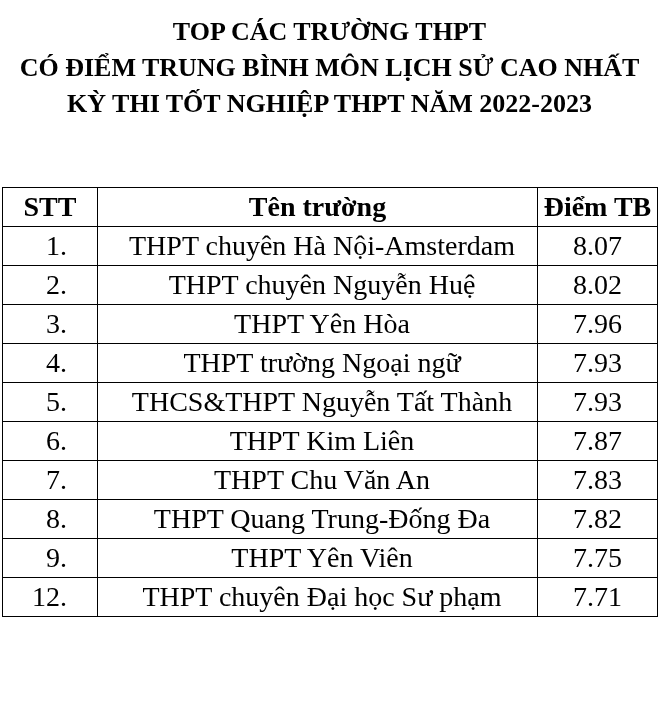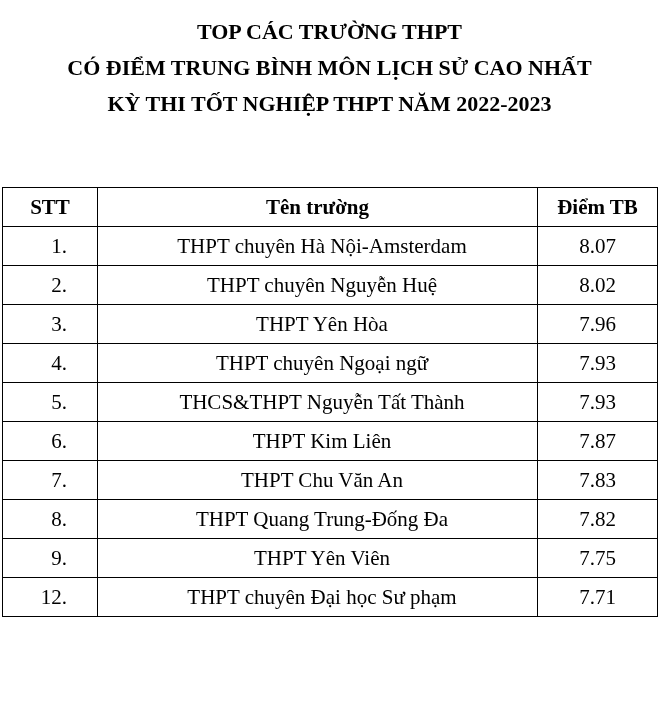--- a/index.html
+++ b/index.html
@@ -17,38 +17,38 @@
     }
     .title-block {
       position: absolute;
       left: 0;
       top: 14px;
       width: 659px;
       text-align: center;
     }
     .title-line {
       font-weight: bold;
-      font-size: 22px;
+      font-size: 26px;
       line-height: 36px;
       letter-spacing: 0px;
       white-space: nowrap;
     }
     table.ranking {
       position: absolute;
       left: 2px;
       top: 187px;
       width: 655px;
       border-collapse: collapse;
       table-layout: fixed;
     }
     table.ranking th, table.ranking td {
       border: 1.5px solid #000;
       height: 38px;
       padding: 0;
-      font-size: 21px;
+      font-size: 28px;
       vertical-align: middle;
       white-space: nowrap;
       overflow: hidden;
     }
     table.ranking th {
       font-weight: bold;
       text-align: center;
     }
     col.c-stt { width: 95px; }
     col.c-name { width: 440px; }
@@ -98,21 +98,21 @@
       <td class="name">THPT chuyên Nguyễn Huệ</td>
       <td class="score">8.02</td>
     </tr>
     <tr>
       <td class="stt">3.</td>
       <td class="name">THPT Yên Hòa</td>
       <td class="score">7.96</td>
     </tr>
     <tr>
       <td class="stt">4.</td>
-      <td class="name">THPT chuyên Ngoại ngữ</td>
+      <td class="name">THPT trường Ngoại ngữ</td>
       <td class="score">7.93</td>
     </tr>
     <tr>
       <td class="stt">5.</td>
       <td class="name">THCS&amp;THPT Nguyễn Tất Thành</td>
       <td class="score">7.93</td>
     </tr>
     <tr>
       <td class="stt">6.</td>
       <td class="name">THPT Kim Liên</td>

